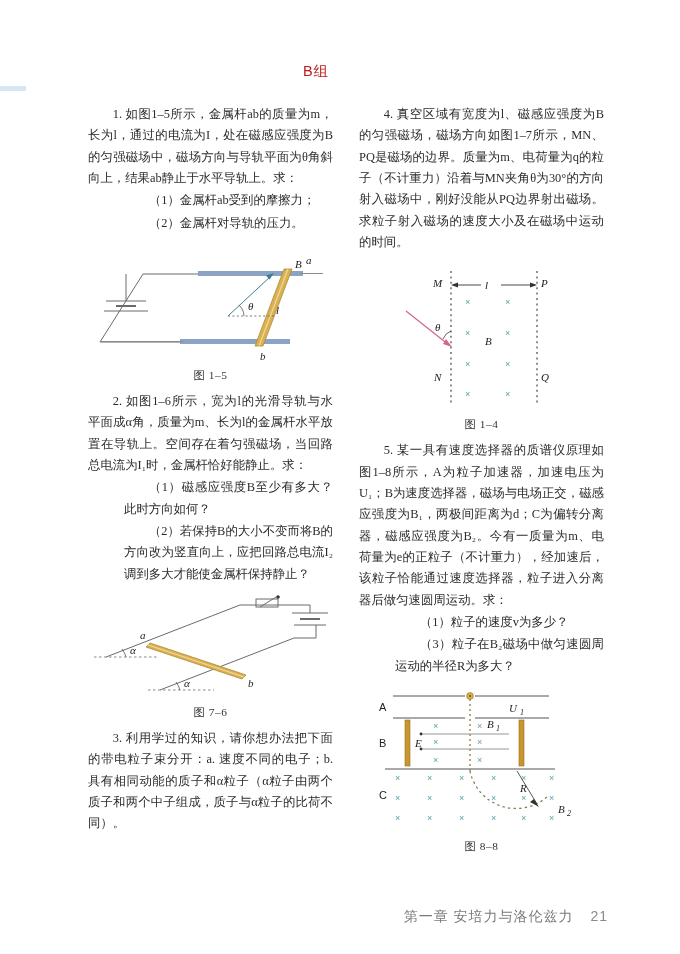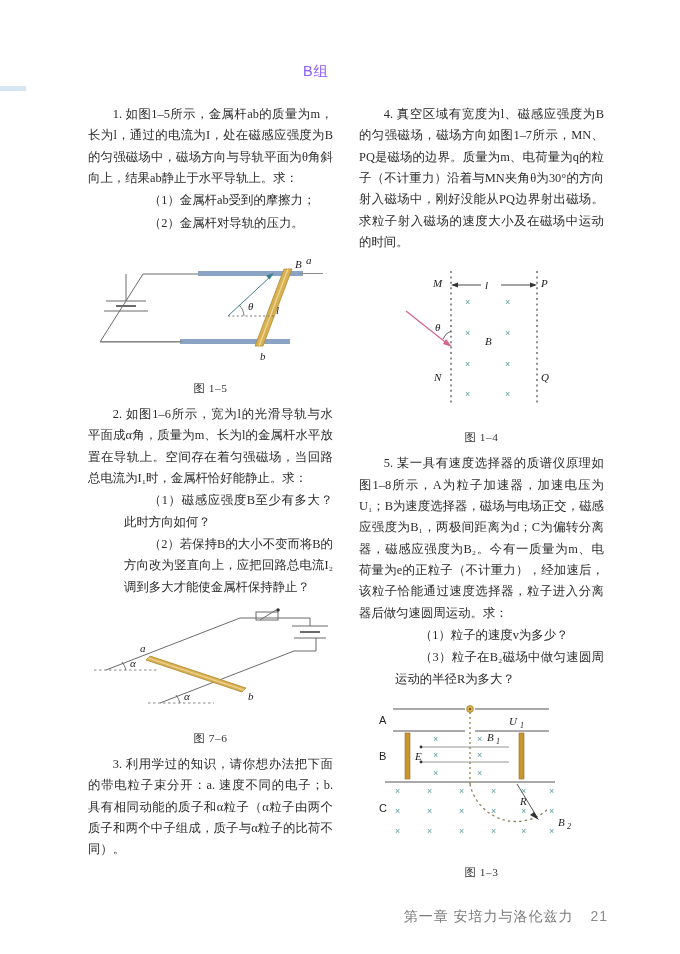--- a/index.html
+++ b/index.html
@@ -28,21 +28,21 @@
 
   .page-title {
     position: absolute;
     top: 62px;
     left: 0;
     width: 632px;
     text-align: center;
     font-family: "Liberation Sans", "DejaVu Sans", sans-serif;
     font-size: 14.5px;
     letter-spacing: 1px;
-    color: #8b5cf6;
+    color: #b91c1c;
   }
 
   .columns {
     position: absolute;
     top: 104px;
     left: 88px;
     width: 516px;
     display: flex;
     gap: 26px;
   }
@@ -62,21 +62,21 @@
   .para.sub { text-indent: 2em; margin-left: 36px; }
 
   .fig-wrap {
     margin: 10px 0 8px 0;
     text-align: center;
   }
   .fig-caption {
     font-size: 11.4px;
     text-align: center;
     color: #333;
-    margin-top: 15px;
+    margin-top: 2px;
     letter-spacing: 0.5px;
   }
 
   .footer {
     position: absolute;
     left: 0;
     bottom: 28px;
     width: 680px;
     text-align: right;
     padding-right: 72px;
@@ -302,21 +302,21 @@
           <line x1="111" y1="12" x2="111" y2="84" stroke="#9a8650" stroke-width="1.4" stroke-dasharray="2,3"></line>
 
           <path d="M 111 84 A 47 47 0 0 0 190 108" fill="none" stroke="#8a7a58" stroke-width="1.3" stroke-dasharray="2.4,3.2"></path>
 
           <line x1="158" y1="84" x2="178" y2="117" stroke="#444" stroke-width="0.9"></line>
           <polygon points="180,120 171,115 175,112" fill="#333"></polygon>
           <text class="lbl" x="161" y="105">R</text>
           <text class="lbl" x="199" y="126">B</text>
           <text class="lbl" x="208" y="129" style="font-size:8px">2</text>
         </svg>
-        <div class="fig-caption">图 1–3</div>
+        <div class="fig-caption">图 8–8</div>
       </div>
     </div>
 
   </div>
 </div>
 
 <div class="footer">
   <span>第一章  安培力与洛伦兹力</span>
   <span class="pg">21</span>
 </div>

